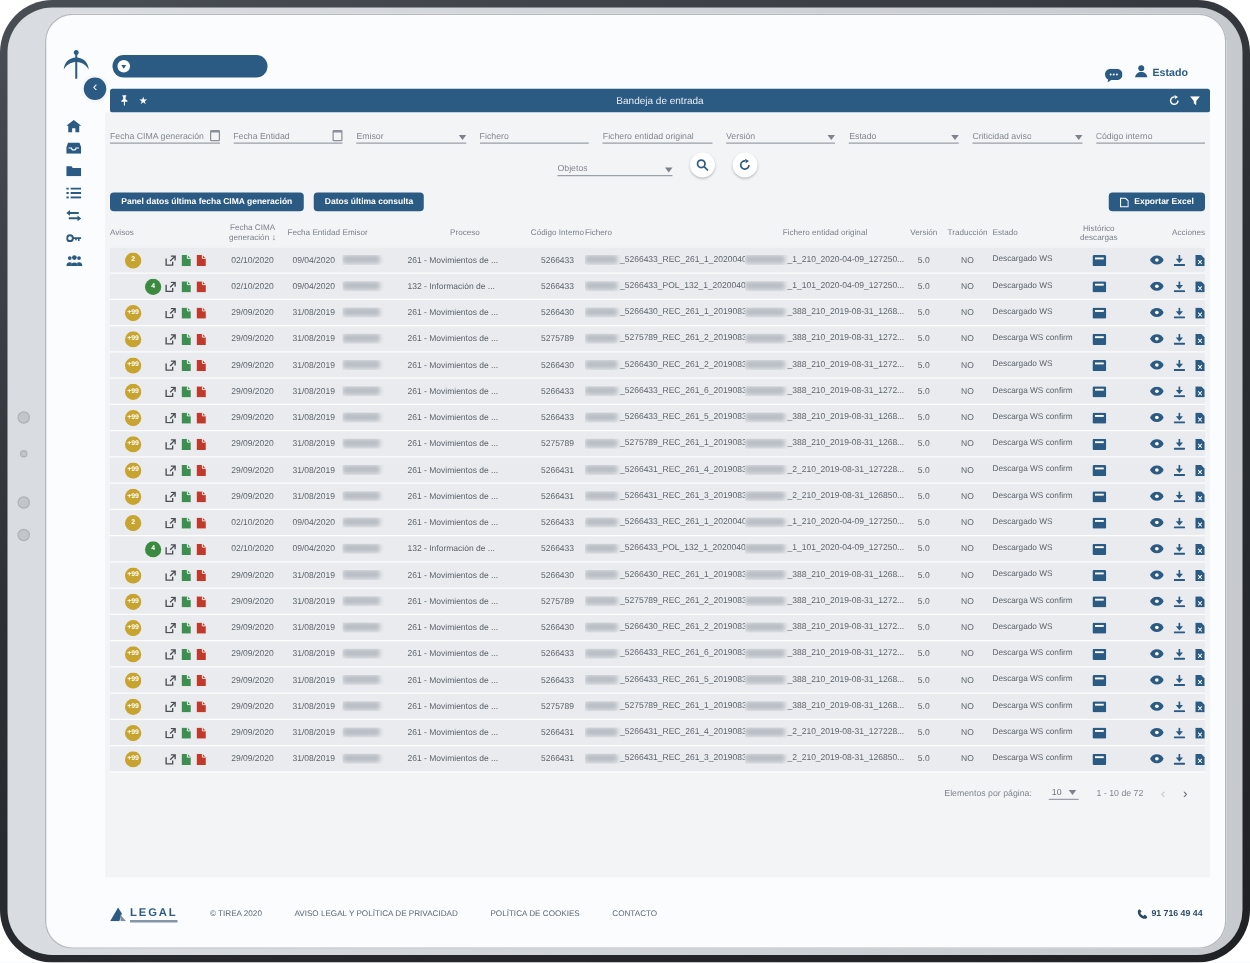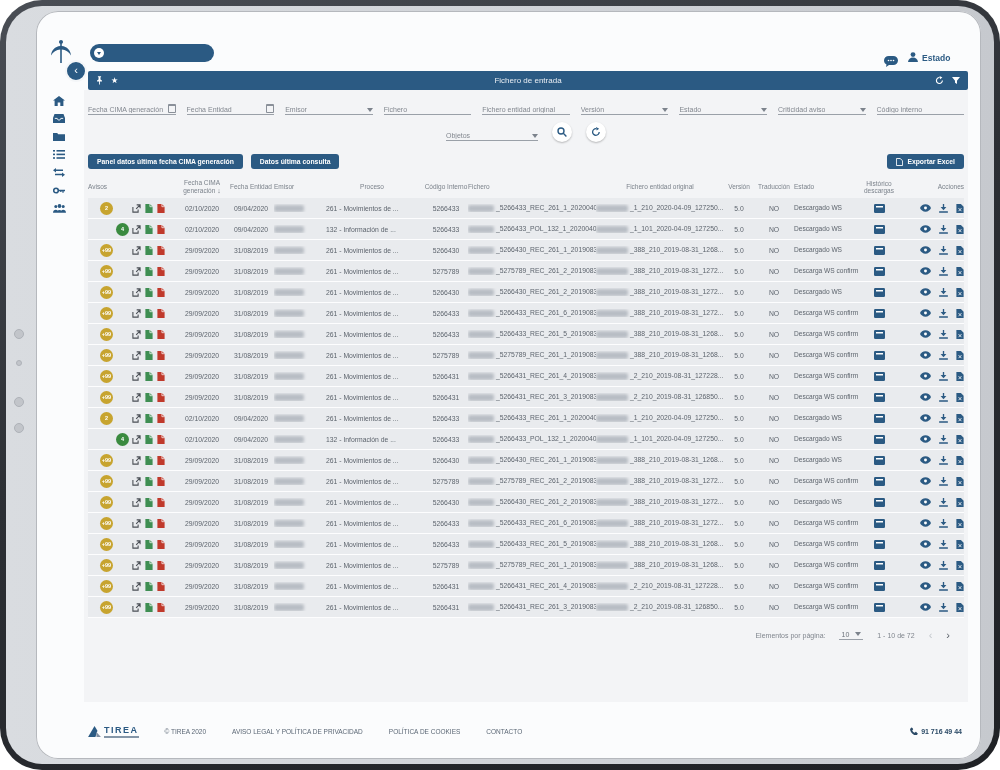--- a/index.html
+++ b/index.html
@@ -135,21 +135,21 @@
     </div>
 
     <div class="back-circle">‹</div>
     <div class="tbar">
       <span class="row-ic">
         <svg viewBox="0 0 8 10" width="7" height="9">
             <path d="M2.2 0h3.6v1.1l-.7.3v2.4L6.8 5v1H4.5v3L4 10l-.5-1V6H1.2V5l1.7-1.2V1.4l-.7-.3z" fill="#fff"></path>
           </svg>
       </span>
       <span class="row-ic" style="color:#fff;font-size:8px;">★</span>
-      <span class="tbar-title">Fichero de entrada</span>
+      <span class="tbar-title">Bandeja de entrada</span>
       <span class="spacer"></span>
       <span class="row-ic">
         <svg viewBox="0 0 10 10" width="9" height="9">
             <path d="M8.2 5A3.3 3.3 0 1 1 5 1.7" fill="none" stroke="#fff" stroke-width="1.3"></path>
             <path d="M5 0l3.2 1.7L5.6 3.6z" fill="#fff"></path>
           </svg>
       </span>
       <span class="row-ic">
         <svg viewBox="0 0 9 9" width="8" height="8">
             <path d="M0 0h9L5.6 4.2V8L3.4 6.4V4.2z" fill="#fff"></path>
@@ -1657,21 +1657,21 @@
         <span class="pg-arrow">›</span>
       </div>
     </div>
 
     <div class="footer">
       <span class="f-logo">
         <svg viewBox="0 0 14 12" width="13" height="11">
             <path d="M0 12 7 0l3.2 5.2L8 12z" fill="#2b5a83"></path>
             <path d="M8.8 6.2 14 12H9.2z" fill="#7e8da0"></path>
           </svg>
-        <span class="brand">TIREA</span>
+        <span class="brand">LEGAL</span>
       </span>
       <span>© TIREA 2020</span>
       <span class="f-links">
           <span class="f-link">AVISO LEGAL Y POLÍTICA DE PRIVACIDAD</span>
           <span class="f-link">POLÍTICA DE COOKIES</span>
           <span class="f-link">CONTACTO</span>
         </span>
       <span class="f-phone">
         <svg viewBox="0 0 9 9" width="8" height="8">
             <path d="M1.8.3 3.4 2c.2.2.2.5 0 .8l-.9 1c.6 1.2 1.5 2.1 2.7 2.7l1-.9c.3-.2.6-.2.8 0l1.7 1.6c.2.2.2.6 0 .8l-1 1c-.5.5-1.2.7-1.9.4C3 8.5.5 6 .1 3.2c-.1-.7.1-1.4.6-1.9l.3-.3c.2-.2.6-.2.8 0z" fill="#2b4a66"></path>

